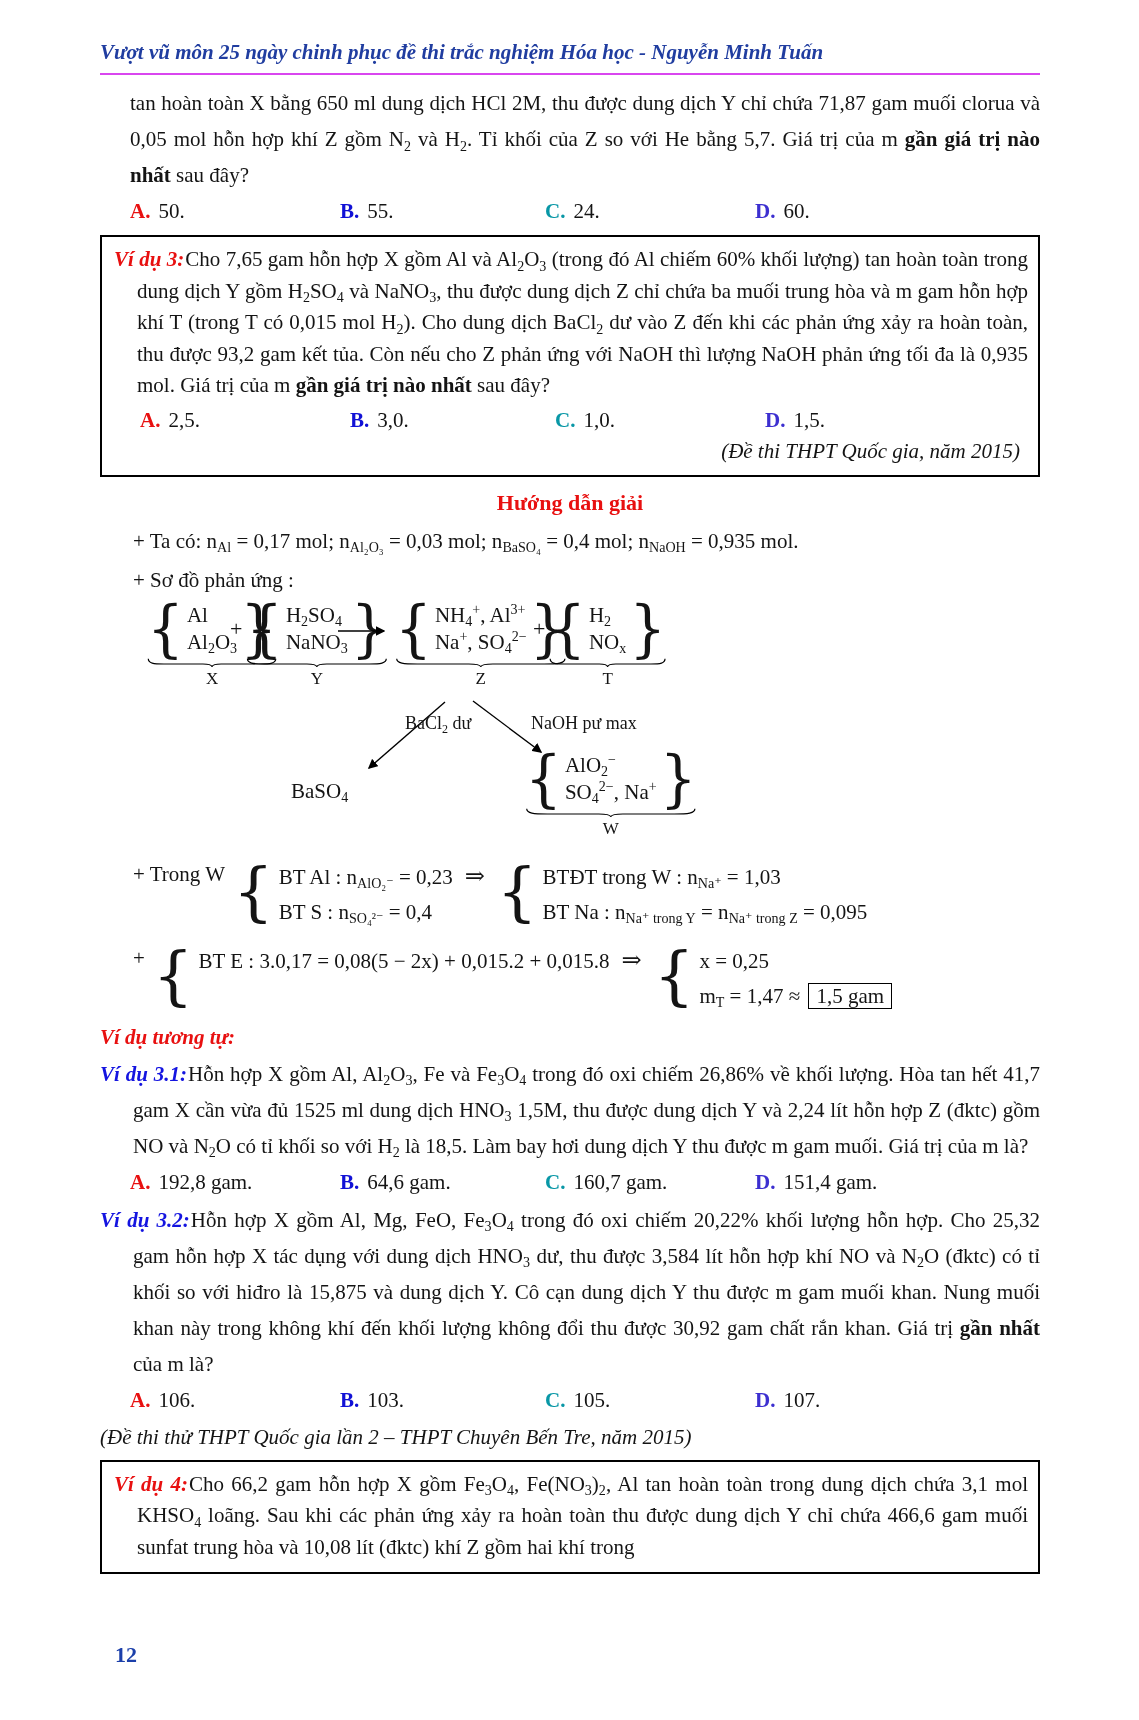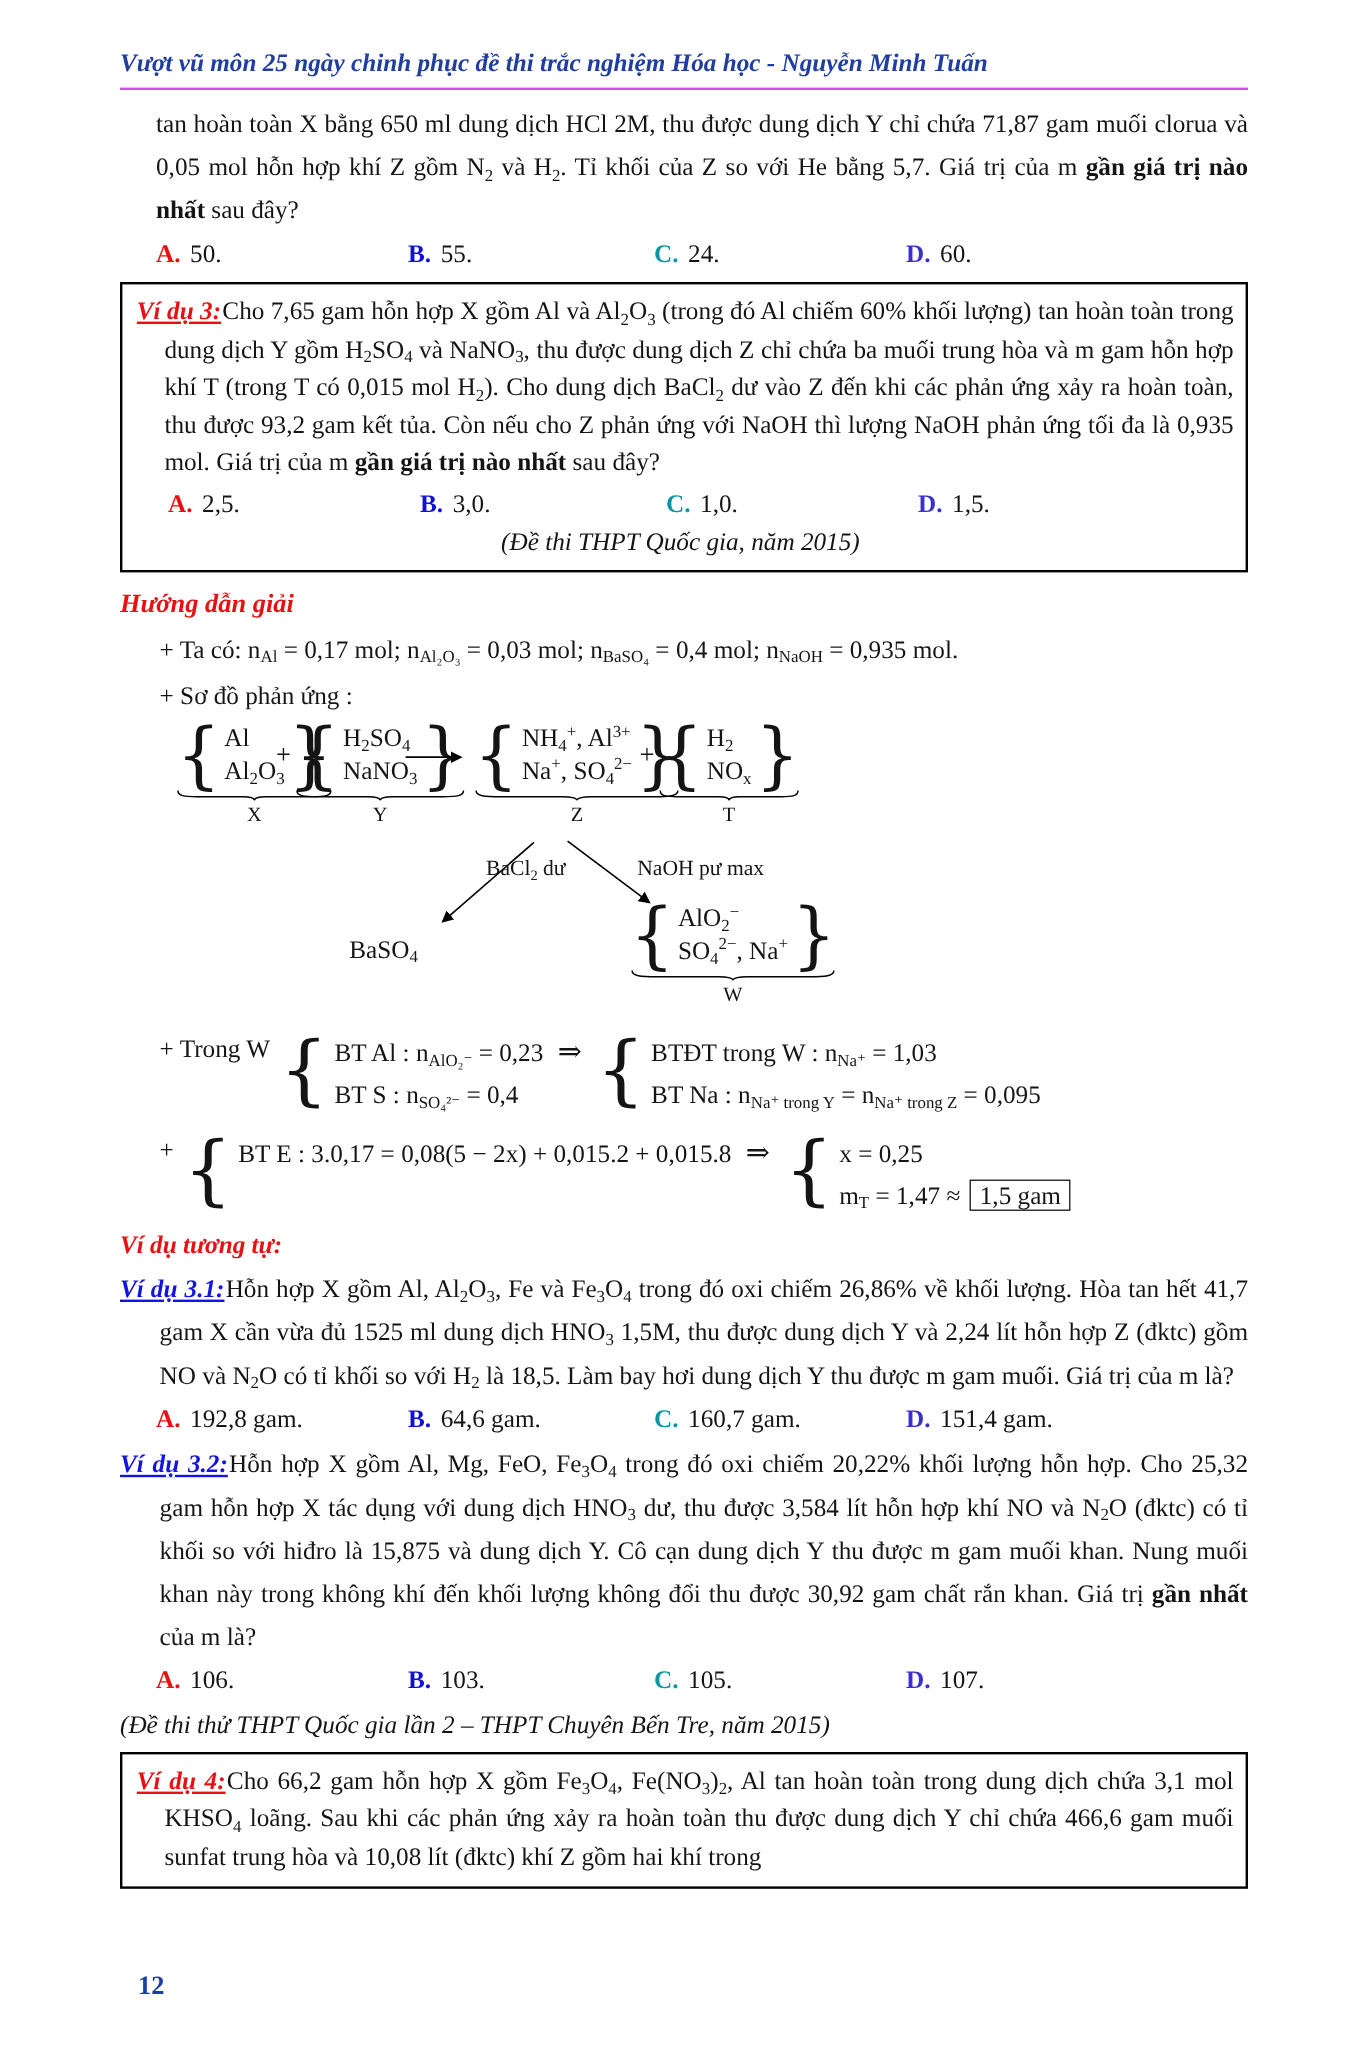--- a/index.html
+++ b/index.html
@@ -12,26 +12,26 @@
   .cont-para{margin-top:10px;margin-left:30px}
   .answers{display:flex;line-height:36px;margin-left:30px}
   .ans{display:flex}
   .ans1{width:210px}.ans2{width:205px}.ans3{width:210px}
   .al{font-weight:bold;margin-right:8px}
   .c-a{color:#e81010}.c-b{color:#1111d6}.c-c{color:#0897a6}.c-d{color:#3c2fd0}
   .vd-box{border:2px solid #000;margin-top:6px;padding:7px 10px 9px 12px}
   .vd-box .para{line-height:31.5px}
   .vd-box .answers{margin-left:26px;line-height:31px;margin-top:3px}
   .vd-para{padding-left:23px;text-indent:-23px}
-  .vd-label{font-weight:bold;font-style:italic;text-decoration:underline;margin-right:1px}
+  .vd-label{font-weight:bold;font-style:italic;margin-right:1px}
   .red{color:#e81010}.blue{color:#1414e0}
   .source{font-style:italic;line-height:30px}
-  .right{text-align:center;padding-right:8px}
+  .right{text-align:right;padding-right:8px}
   .center{text-align:left;line-height:34px;margin-top:2px}
-  .hdg{font-weight:bold;font-style:italic;color:#e81010;margin-top:10px;font-size:22px;line-height:32px}
+  .hdg{text-align:center;font-weight:bold;color:#e81010;margin-top:10px;font-size:22px;line-height:32px}
   .sol-line{margin-left:33px;line-height:34px;margin-top:5px}
   sub,sup{line-height:0;font-size:67%}
   sub{vertical-align:baseline;position:relative;top:.35em}
   sup{vertical-align:baseline;position:relative;top:-.5em}
   .diagram{position:relative;height:242px;margin-left:33px;margin-top:4px}
   .abs{position:absolute}
   .bgroup{position:absolute;text-align:center}
   .brow{display:flex;align-items:center}
   .brace{font-size:58px;font-weight:300;line-height:56px;font-family:"DejaVu Serif",serif;transform:scaleY(1.05)}
   .bitems{display:flex;flex-direction:column;align-items:flex-start;padding:0 3px;line-height:27px;font-size:21px;text-align:left;white-space:nowrap}

